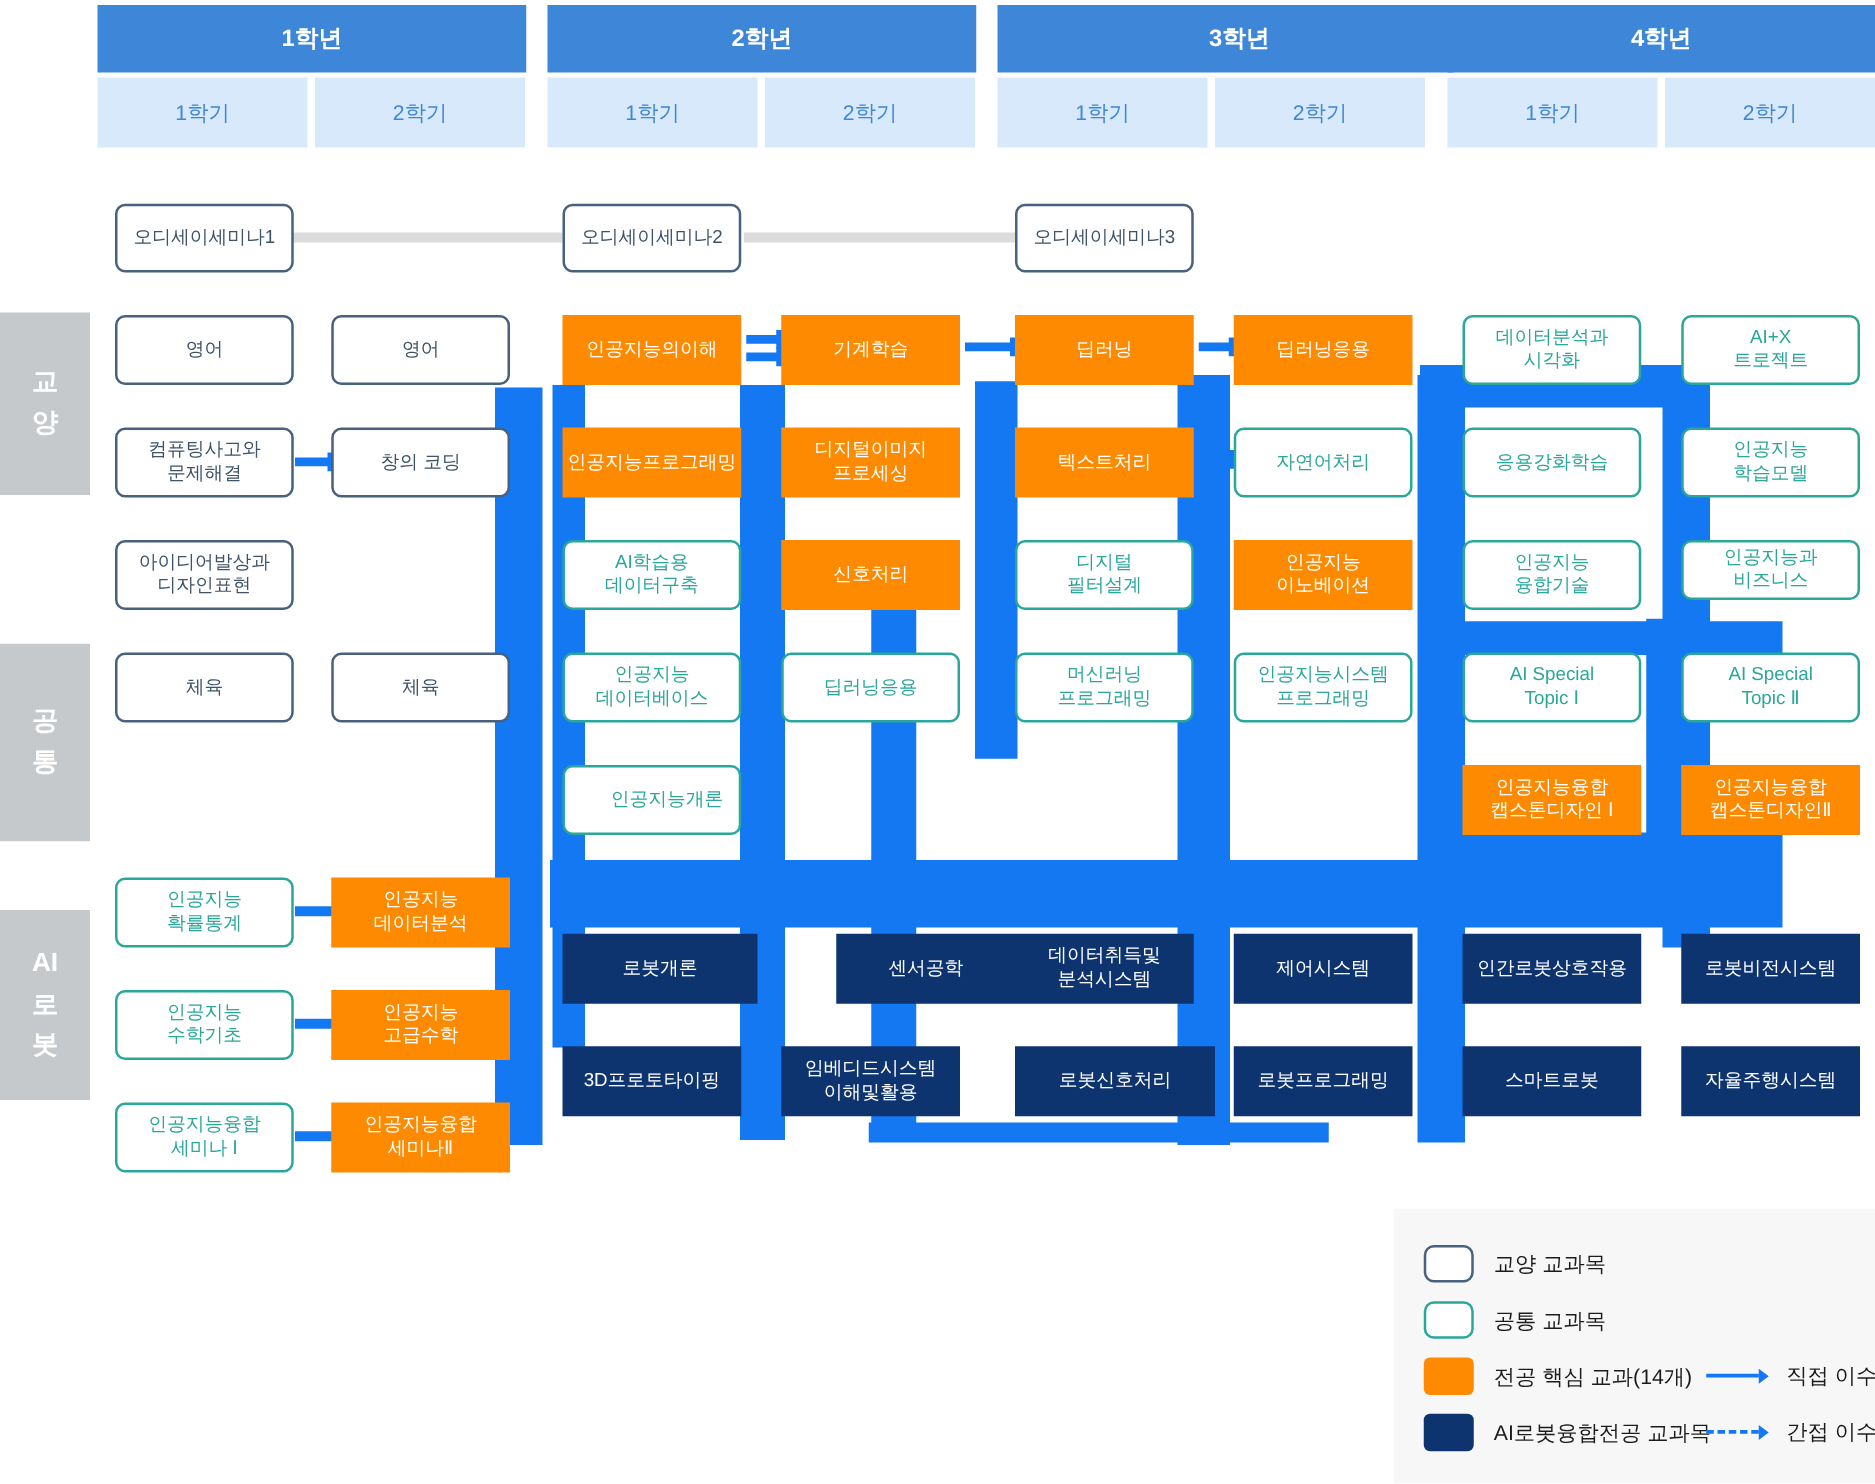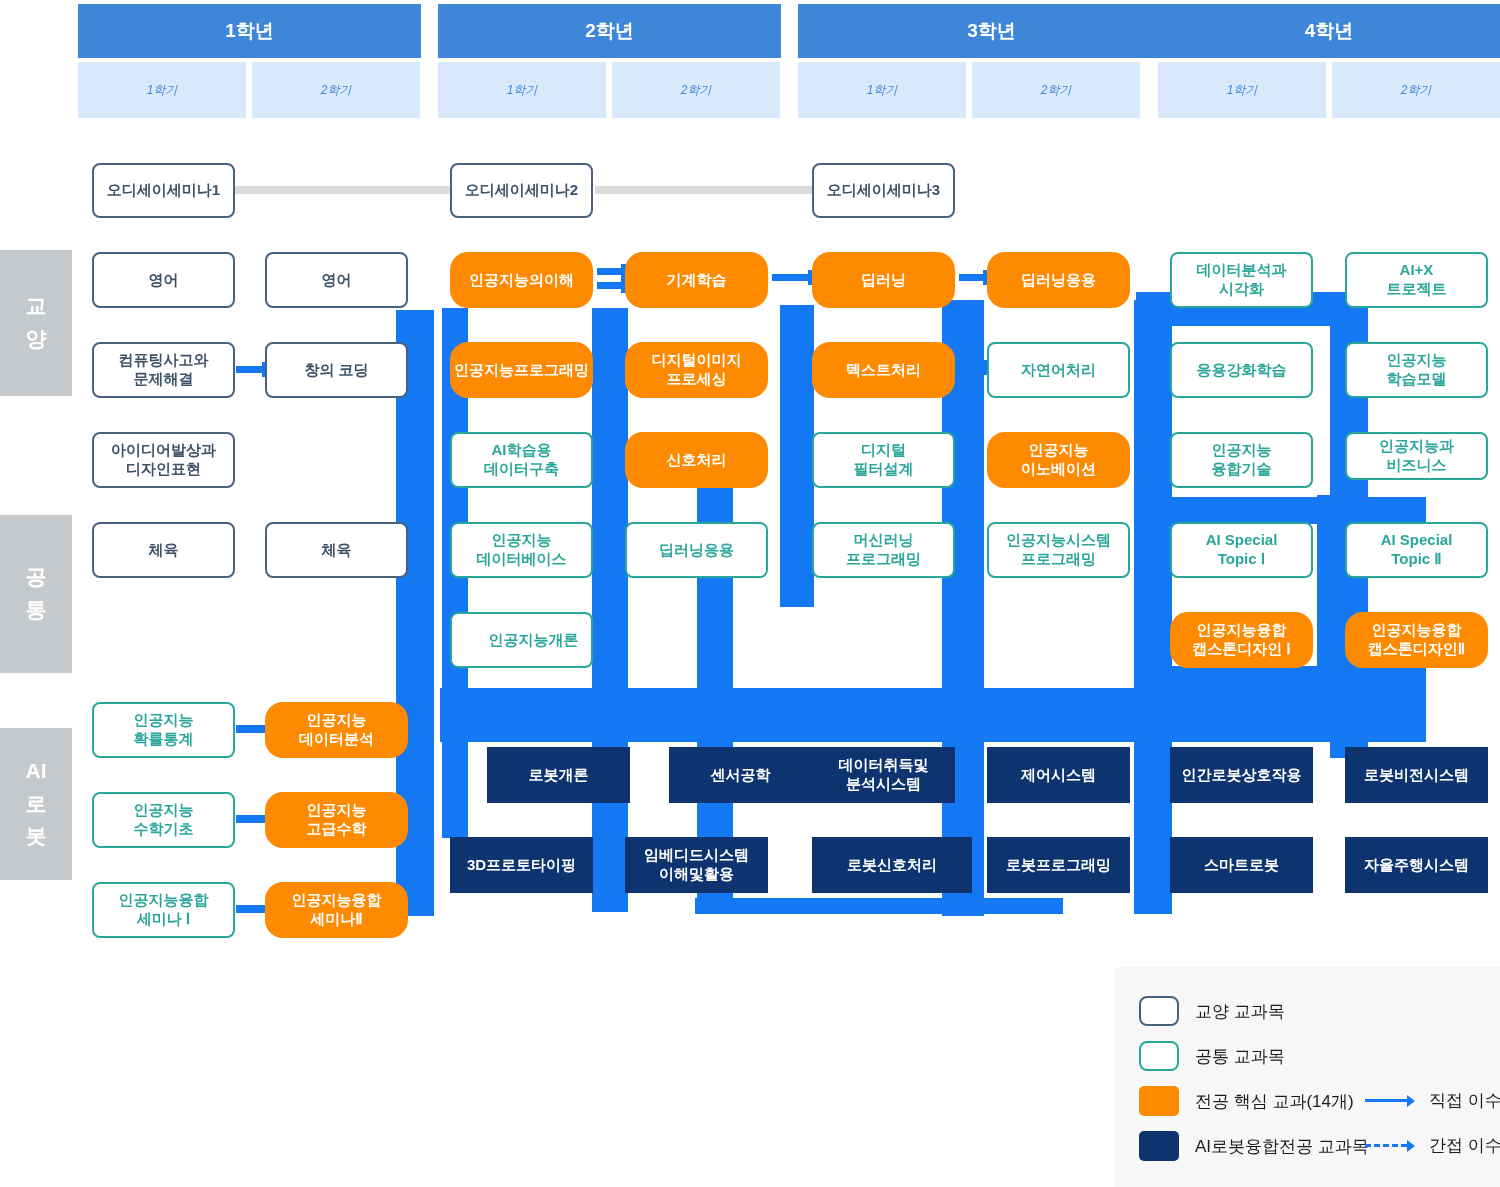--- a/index.html
+++ b/index.html
@@ -7,30 +7,30 @@
     --liberal:#47617e; --liberal-text:#3e5368; --common:#2aa79a;
     --core:#fd8a00; --airobot:#0e3470; --flow:#1478f2;
     --graylink:#dcdcdc; --track:#c6c9cc; --legend-bg:#f7f7f8;
   }
   html,body{margin:0;padding:0;background:#fff;}
   .canvas{position:relative;width:1500px;height:1187px;background:#fff;overflow:hidden;
           font-family:"Liberation Sans",sans-serif;}
   .yearbar{position:absolute;top:4px;height:54px;background:var(--year-bar);color:#fff;
            display:flex;align-items:center;justify-content:center;font-size:19px;font-weight:bold;z-index:3;}
   .sem{position:absolute;top:62px;height:56px;background:var(--sem-bg);color:var(--sem-text);
-       font-size:12px;display:flex;align-items:center;justify-content:center;z-index:3;font-style:italic;}
+       font-size:17px;display:flex;align-items:center;justify-content:center;z-index:3;}
   .track{position:absolute;left:0;width:72px;background:var(--track);color:#fff;
          display:flex;align-items:center;justify-content:center;text-align:center;
          font-size:21px;font-weight:bold;white-space:pre-line;line-height:1.55;z-index:3;}
   .box{position:absolute;width:143px;height:56px;box-sizing:border-box;z-index:3;
        display:flex;align-items:center;justify-content:center;text-align:center;
-       font-size:15px;line-height:1.25;white-space:pre-line;font-weight:bold;}
+       font-size:15px;line-height:1.25;white-space:pre-line;}
   .box.liberal{background:#fff;border:2px solid var(--liberal);border-radius:8px;color:var(--liberal-text);}
   .box.common{background:#fff;border:2px solid var(--common);border-radius:8px;color:var(--common);}
-  .box.core{background:var(--core);color:#fff;border-radius:18px;}
+  .box.core{background:var(--core);color:#fff;}
   .box.airobot{background:var(--airobot);color:#fff;}
   .band{position:absolute;background:var(--flow);z-index:1;}
   .link{position:absolute;height:7px;background:var(--flow);z-index:2;}
   .nub{position:absolute;width:8px;height:15px;background:var(--flow);z-index:2;}
   .arrhead{position:absolute;width:0;height:0;border-top:8px solid transparent;
            border-bottom:8px solid transparent;border-left:10px solid var(--flow);z-index:2;}
   .grayline{position:absolute;height:8px;background:var(--graylink);z-index:1;}
   .legend{position:absolute;left:1115px;top:967px;width:385px;height:220px;background:var(--legend-bg);z-index:4;}
   .lrow{position:absolute;left:24px;height:32px;display:flex;align-items:center;}
   .sw{width:40px;height:30px;box-sizing:border-box;margin-right:16px;flex:0 0 auto;}
@@ -163,21 +163,21 @@
 Topic Ⅱ</div>
     <div class="box common" style="left: 450px; top: 612px; width: 143px; height: 56px; padding-left: 24px;">인공지능개론</div>
     <div class="box core" style="left: 1170px; top: 612px; width: 143px; height: 56px;">인공지능융합
 캡스톤디자인 Ⅰ</div>
     <div class="box core" style="left: 1345px; top: 612px; width: 143px; height: 56px;">인공지능융합
 캡스톤디자인Ⅱ</div>
     <div class="box common" style="left: 92px; top: 702px; width: 143px; height: 56px;">인공지능
 확률통계</div>
     <div class="box core" style="left: 265px; top: 702px; width: 143px; height: 56px;">인공지능
 데이터분석</div>
-    <div class="box airobot" style="left: 450px; top: 747px; width: 143px; height: 56px; margin-left: 37px;">로봇개론</div>
+    <div class="box airobot" style="left: 450px; top: 747px; width: 156px; height: 56px;">로봇개론</div>
     <div class="box airobot" style="left: 625px; top: 747px; width: 143px; height: 56px; margin-left: 44px;">센서공학</div>
     <div class="box airobot" style="left: 812px; top: 747px; width: 143px; height: 56px;">데이터취득및
 분석시스템</div>
     <div class="box airobot" style="left: 987px; top: 747px; width: 143px; height: 56px;">제어시스템</div>
     <div class="box airobot" style="left: 1170px; top: 747px; width: 143px; height: 56px;">인간로봇상호작용</div>
     <div class="box airobot" style="left: 1345px; top: 747px; width: 143px; height: 56px;">로봇비전시스템</div>
     <div class="box common" style="left: 92px; top: 792px; width: 143px; height: 56px;">인공지능
 수학기초</div>
     <div class="box core" style="left: 265px; top: 792px; width: 143px; height: 56px;">인공지능
 고급수학</div>

